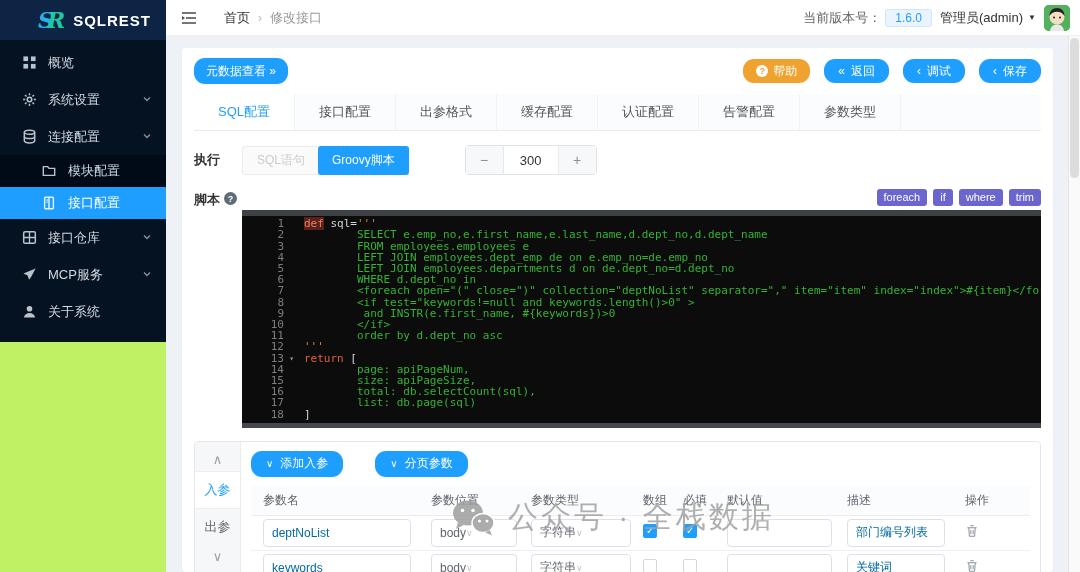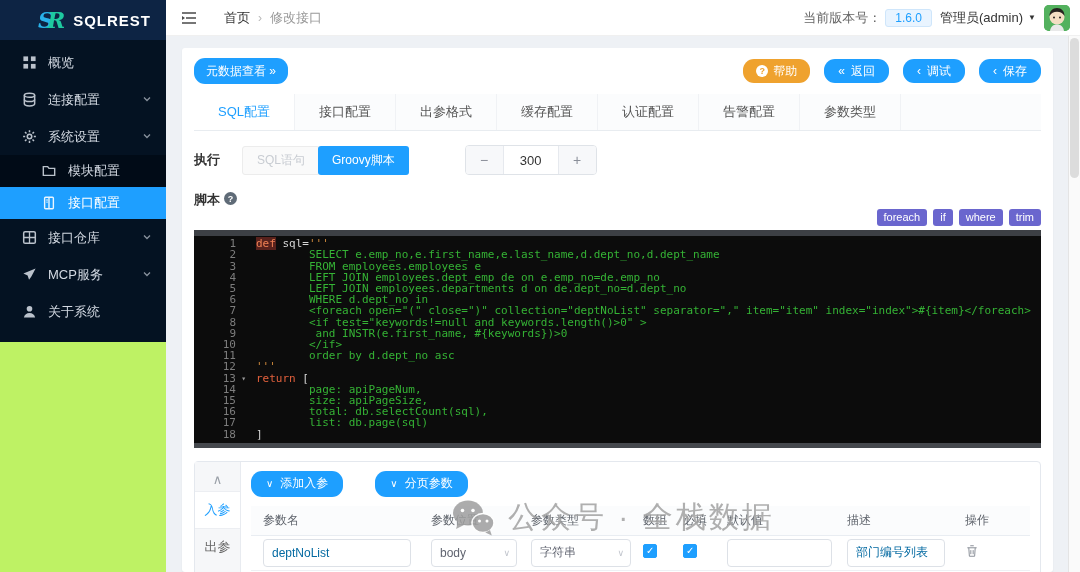--- a/index.html
+++ b/index.html
@@ -65,21 +65,21 @@
   .form-label { width:48px; flex:none; color:#333; font-size:13px; font-weight:bold; }
   .seg-group { display:inline-flex; }
   .seg { height:29px; padding:0 14px; display:flex; align-items:center; font-size:12px; border-radius:3px; cursor:pointer; }
   .seg.off { background:#fafafa; border:1px solid #ececec; color:#c8ccd2; }
   .seg.on { background:#1e9fff; color:#fff; margin-left:-2px; }
   .stepper { display:inline-flex; margin-left:56px; border:1px solid #dfe3e8; border-radius:4px; overflow:hidden; height:30px; }
   .stp-btn { width:37px; background:#f7f8fa; color:#8a8f99; display:flex; align-items:center; justify-content:center; font-size:14px; cursor:pointer; }
   .stp-val { width:56px; background:#fff; border-left:1px solid #e6e9ee; border-right:1px solid #e6e9ee; display:flex; align-items:center; justify-content:center; color:#333; font-size:13px; }
 
   
-  .script-row { display:flex; margin-top:14px;flex-direction:column; }
+  .script-row { display:flex; margin-top:14px; }
   .script-label-col { width:48px; flex:none; padding-top:2px; display:flex; align-items:flex-start; gap:4px; }
   .help-disc { width:13px; height:13px; border-radius:50%; background:#5f6b77; color:#fff; font-size:9px; font-weight:bold; display:inline-flex; align-items:center; justify-content:center; margin-top:1px; }
   .editor-col { flex:1; min-width:0; }
   .tag-row { display:flex; justify-content:flex-end; gap:6px; margin-bottom:4px; }
   .tag { background:#6a66ce; color:#fff; font-size:11px; padding:2px 7px; border-radius:3px; cursor:pointer; line-height:1.2; }
   .editor { background:#0c0c0c; border-radius:1px; }
   .editor-topbar { height:6px; background:#3d4045; }
   .editor-botbar { height:5px; background:#45484d; }
   .code-area { padding:2px 0 3px 0; font-family:"DejaVu Sans Mono","Liberation Mono",monospace; font-size:11px; line-height:11.2px; white-space:pre; overflow:hidden; }
   .cl { display:flex; }
@@ -106,21 +106,21 @@
   .ptable { margin-top:9px; font-size:12px; }
   .prow { display:flex; align-items:center; border-bottom:1px solid #eef0f4; }
   .prow.head { color:#5f646c; height:30px; background:#fbfcfd; border-bottom:1px solid #e9edf2; }
   .prow.body-row { height:35px; }
   .c-name{width:168px;} .c-pos{width:100px;} .c-type{width:112px;} .c-arr{width:40px;} .c-req{width:44px;} .c-def{width:120px;} .c-desc{width:118px;} .c-op{flex:1;}
   .cell { padding-left:12px; }
   .inp { height:28px; border:1px solid #dde1e7; border-radius:4px; background:#fff; color:#0369a1; font-size:12px; padding:0 8px; display:flex; align-items:center; }
   .inp.w-name { width:148px; }
   .inp.w-def { width:105px; }
   .inp.w-desc { width:98px; }
-  .sel { height:28px; border:1px solid #dde1e7; border-radius:4px; background:#fff; color:#8b9097; font-size:12px; padding:0 6px 0 8px; display:flex; align-items:center; justify-content:space-between; cursor:pointer; }
+  .sel { height:28px; border:1px solid #dde1e7; border-radius:4px; background:#fff; color:#8b9097; font-size:12px; padding:0 6px 0 8px; display:flex; align-items:center; cursor:pointer; }
   .sel.w-pos { width:86px; }
   .sel.w-type { width:100px; }
   .sel .sv { color:#606470; }
   .sel .sc { color:#c0c4cc; font-size:9px; }
   .cb { width:14px; height:14px; border:1px solid #d4d8de; border-radius:2px; background:#fff; display:inline-block; position:relative; cursor:pointer; }
   .cb.checked { background:#1e9fff; border-color:#1e9fff; }
   .cb.checked::after { content:"✓"; color:#fff; font-size:10px; position:absolute; left:2px; top:0; }
   .trash { cursor:pointer; display:inline-flex; }
 
   
@@ -146,35 +146,35 @@
           <span class="mi-icon"><svg class="ico" width="15" height="15" viewBox="0 0 16 16">
               <rect x="1.5" y="1.5" width="5" height="5" fill="#cfd6df" stroke="none"></rect>
               <rect x="9.5" y="1.5" width="5" height="5" fill="#cfd6df" stroke="none"></rect>
               <rect x="1.5" y="9.5" width="5" height="5" fill="#cfd6df" stroke="none"></rect>
               <rect x="9.5" y="9.5" width="5" height="5" fill="#cfd6df" stroke="none"></rect>
             </svg></span>
           <span class="mi-label">概览</span>
         </div>
         <div class="menu-item">
           <span class="mi-icon"><svg class="ico" width="15" height="15" viewBox="0 0 16 16">
+              <circle cx="8" cy="8" r="2.4"></circle>
+              <path d="M8 1.2v2.2M8 12.6v2.2M1.2 8h2.2M12.6 8h2.2M3.2 3.2l1.6 1.6M11.2 11.2l1.6 1.6M12.8 3.2l-1.6 1.6M4.8 11.2l-1.6 1.6"></path>
+            </svg></span>
+          <span class="mi-label">系统设置</span>
+          <span><svg class="chev" viewBox="0 0 10 10">
+              <path d="M2 3.5L5 6.5L8 3.5" stroke="#cfd6df" stroke-width="1.3" fill="none"></path>
+            </svg></span>
+        </div>
+        <div class="menu-item">
+          <span class="mi-icon"><svg class="ico" width="15" height="15" viewBox="0 0 16 16">
               <ellipse cx="8" cy="3.4" rx="5.5" ry="2.2"></ellipse>
               <path d="M2.5 3.4v9.2c0 1.2 2.5 2.2 5.5 2.2s5.5-1 5.5-2.2V3.4"></path>
               <path d="M2.5 8c0 1.2 2.5 2.2 5.5 2.2S13.5 9.2 13.5 8"></path>
             </svg></span>
           <span class="mi-label">连接配置</span>
-          <span><svg class="chev" viewBox="0 0 10 10">
-              <path d="M2 3.5L5 6.5L8 3.5" stroke="#cfd6df" stroke-width="1.3" fill="none"></path>
-            </svg></span>
-        </div>
-        <div class="menu-item">
-          <span class="mi-icon"><svg class="ico" width="15" height="15" viewBox="0 0 16 16">
-              <circle cx="8" cy="8" r="2.4"></circle>
-              <path d="M8 1.2v2.2M8 12.6v2.2M1.2 8h2.2M12.6 8h2.2M3.2 3.2l1.6 1.6M11.2 11.2l1.6 1.6M12.8 3.2l-1.6 1.6M4.8 11.2l-1.6 1.6"></path>
-            </svg></span>
-          <span class="mi-label">系统设置</span>
           <span><svg class="chev" viewBox="0 0 10 10">
               <path d="M2 3.5L5 6.5L8 3.5" stroke="#cfd6df" stroke-width="1.3" fill="none"></path>
             </svg></span>
         </div>
         <div class="submenu">
           <div class="menu-item">
             <span class="mi-icon"><svg class="ico" width="14" height="14" viewBox="0 0 16 16">
                 <path d="M1.5 3h5l1.5 2h6.5v8h-13z"></path>
               </svg></span>
             <span class="mi-label">模块配置</span>

